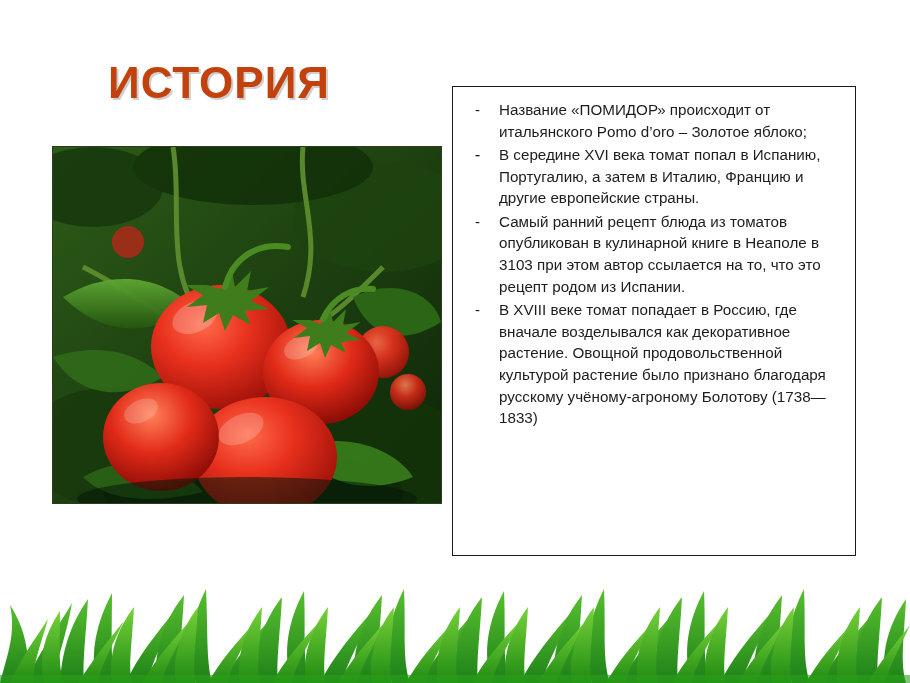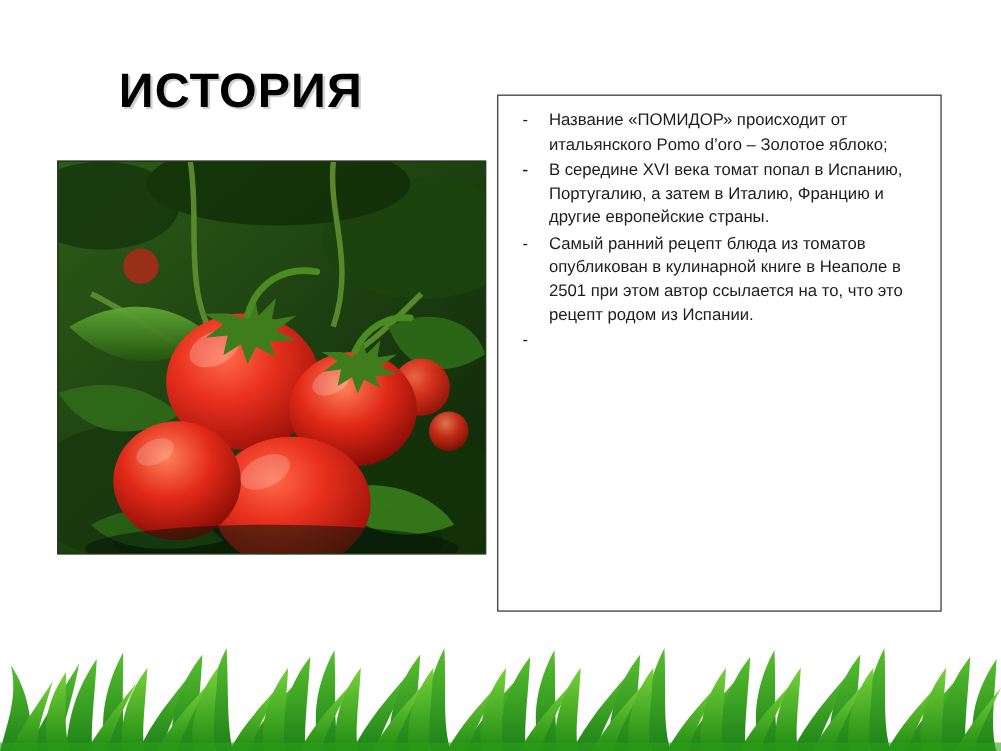--- a/index.html
+++ b/index.html
@@ -22,21 +22,21 @@
   }
 
   
   .slide-title {
     position: absolute;
     left: 108px;
     top: 58px;
     font-size: 44px;
     font-weight: bold;
     letter-spacing: 1px;
-    color: #000000;
+    color: #c2410c;
     text-shadow: 2px 2px 0 #cfcfcf;
     font-family: "Liberation Sans", sans-serif;
   }
 
   
   .photo {
     position: absolute;
     left: 52px;
     top: 146px;
     width: 388px;
@@ -182,24 +182,25 @@
       </li>
       <li class="bullet-item">
         <span class="dash">-</span>
       </li>
       <li class="bullet-item">
         <span class="dash">-</span>
         <span>В середине XVI века томат попал в Испанию, Португалию, а затем в Италию, Францию и другие европейские страны.</span>
       </li>
       <li class="bullet-item">
         <span class="dash">-</span>
-        <span>Самый ранний рецепт блюда из томатов опубликован в кулинарной книге в Неаполе в 2501 при этом автор ссылается на то, что это рецепт родом из Испании.</span>
-      </li>
-      <li class="bullet-item">
-        <span class="dash">-</span>
+        <span>Самый ранний рецепт блюда из томатов опубликован в кулинарной книге в Неаполе в 3103 при этом автор ссылается на то, что это рецепт родом из Испании.</span>
+      </li>
+      <li class="bullet-item">
+        <span class="dash">-</span>
+        <span>В XVIII веке томат попадает в Россию, где вначале возделывался как декоративное растение. Овощной продовольственной культурой растение было признано благодаря русскому учёному-агроному Болотову (1738—1833)</span>
       </li>
     </ul>
   </div>
 
   <div class="grass">
     <svg width="910" height="120" viewBox="0 0 910 120" xmlns="http://www.w3.org/2000/svg">
       <defs>
         <linearGradient id="gr1" x1="0" y1="0" x2="0" y2="1">
           <stop offset="0%" stop-color="#77d23a"></stop>
           <stop offset="100%" stop-color="#1f8a12"></stop>

